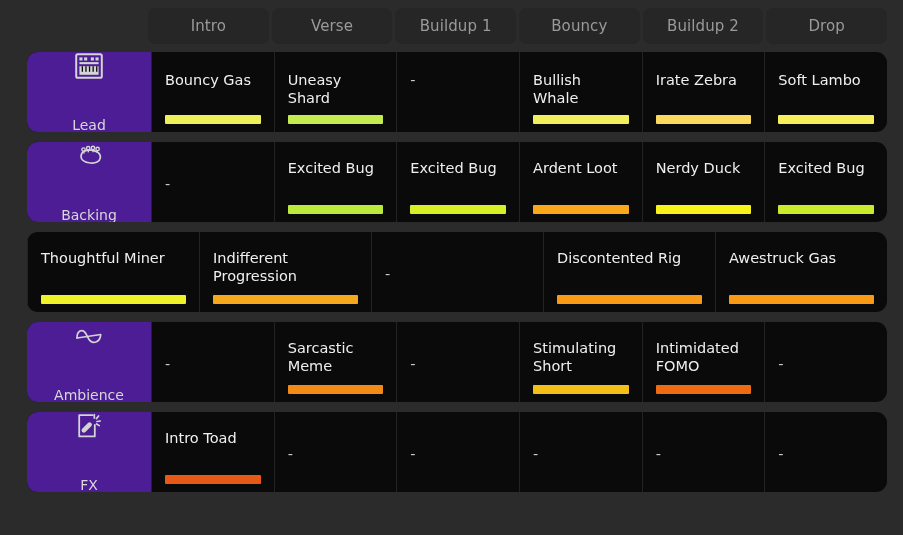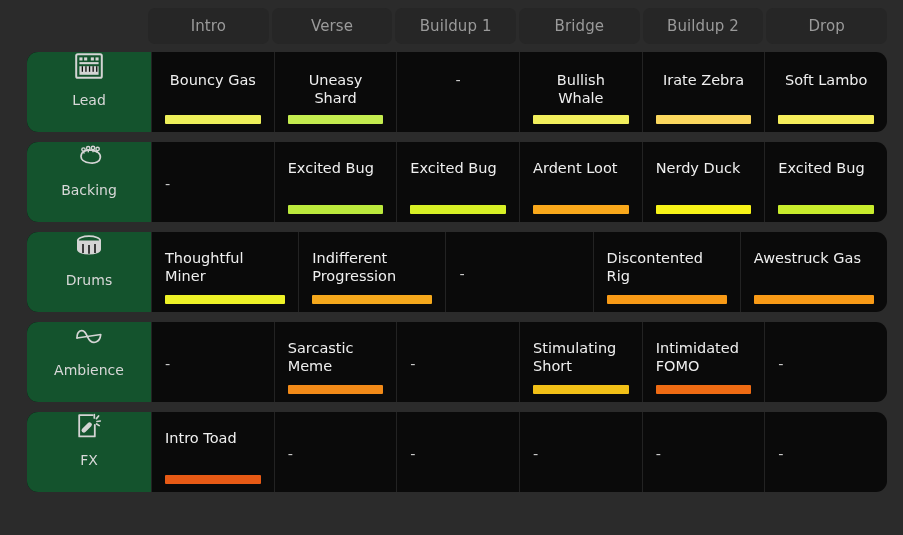--- a/index.html
+++ b/index.html
@@ -52,23 +52,23 @@
     height: 80px;
     display: flex;
     overflow: hidden;
   }
   .labelcell {
     width: 124px;
     flex: 0 0 124px;
     display: flex;
     flex-direction: column;
     align-items: center;
-    justify-content: flex-start;
+    justify-content: space-between;
     gap: 13px;
-    background: #14532d;
+    background: #4c1d95;
   }
   .labelcell .ico {
     width: 30px; height: 28px;
     display: flex; align-items: center; justify-content: center;
   }
   .labelcell .ico svg { display: block; }
   .labelcell .lbl {
     color: #d8d8d8;
     font-size: 14px;
     line-height: 1;
@@ -102,32 +102,32 @@
   }
   .cell .bar {
     position: absolute;
     left: 13px; right: 13px;
     bottom: 8px;
     height: 9px;
     border-radius: 1px;
   }
 
   
-  .row.r-lead .cell .txt { padding-top: 8px; text-align: center; }
+  .row.r-lead .cell .txt { padding-top: 8px; }
 </style>
 </head>
 <body>
 
 <div class="app">
 
   <div class="tabrow">
       <div class="tab">Intro</div>
       <div class="tab">Verse</div>
       <div class="tab">Buildup 1</div>
-      <div class="tab">Bridge</div>
+      <div class="tab">Bouncy</div>
       <div class="tab">Buildup 2</div>
       <div class="tab">Drop</div>
     </div>
 
   <div class="rows">
       <div class="row r-lead">
         <div class="labelcell">
           <div class="ico">
     <svg width="28" height="26" viewBox="0 0 28 26">
       <rect x="1.2" y="1.2" width="25.6" height="23.6" rx="1.6" fill="none" stroke="#d4d4d4" stroke-width="2"></rect>
@@ -206,30 +206,20 @@
             <div class="txt">Nerdy Duck</div>
             <div class="bar" style="background: rgb(247, 243, 24);"></div>
           </div>
           <div class="cell filled">
             <div class="txt">Excited Bug</div>
             <div class="bar" style="background: rgb(200, 236, 44);"></div>
           </div>
         </div>
       </div>
       <div class="row r-drums">
-        <div class="labelcell">
-          <div class="ico">
-    <svg width="30" height="24" viewBox="0 0 30 24">
-      <ellipse cx="15" cy="6.6" rx="11.2" ry="4.4" fill="none" stroke="#d4d4d4" stroke-width="1.8"></ellipse>
-      <path d="M3.8 6.6 L3.8 15.2 C3.8 17.7 8.8 19.8 15 19.8 C21.2 19.8 26.2 17.7 26.2 15.2 L26.2 6.6" fill="#d4d4d4" stroke="#d4d4d4" stroke-width="1.6" stroke-linejoin="round"></path>
-      <path d="M9 9.9 L9 18.9 M15 10.9 L15 19.8 M21 9.9 L21 18.9" stroke="#0a0a0a" stroke-width="1.5"></path>
-    </svg>
-          </div>
-          <div class="lbl">Drums</div>
-        </div>
         <div class="cells">
           <div class="cell filled">
             <div class="txt">Thoughtful Miner</div>
             <div class="bar" style="background: rgb(238, 242, 39);"></div>
           </div>
           <div class="cell filled">
             <div class="txt">Indifferent Progression</div>
             <div class="bar" style="background: rgb(245, 168, 28);"></div>
           </div>
           <div class="cell empty">

